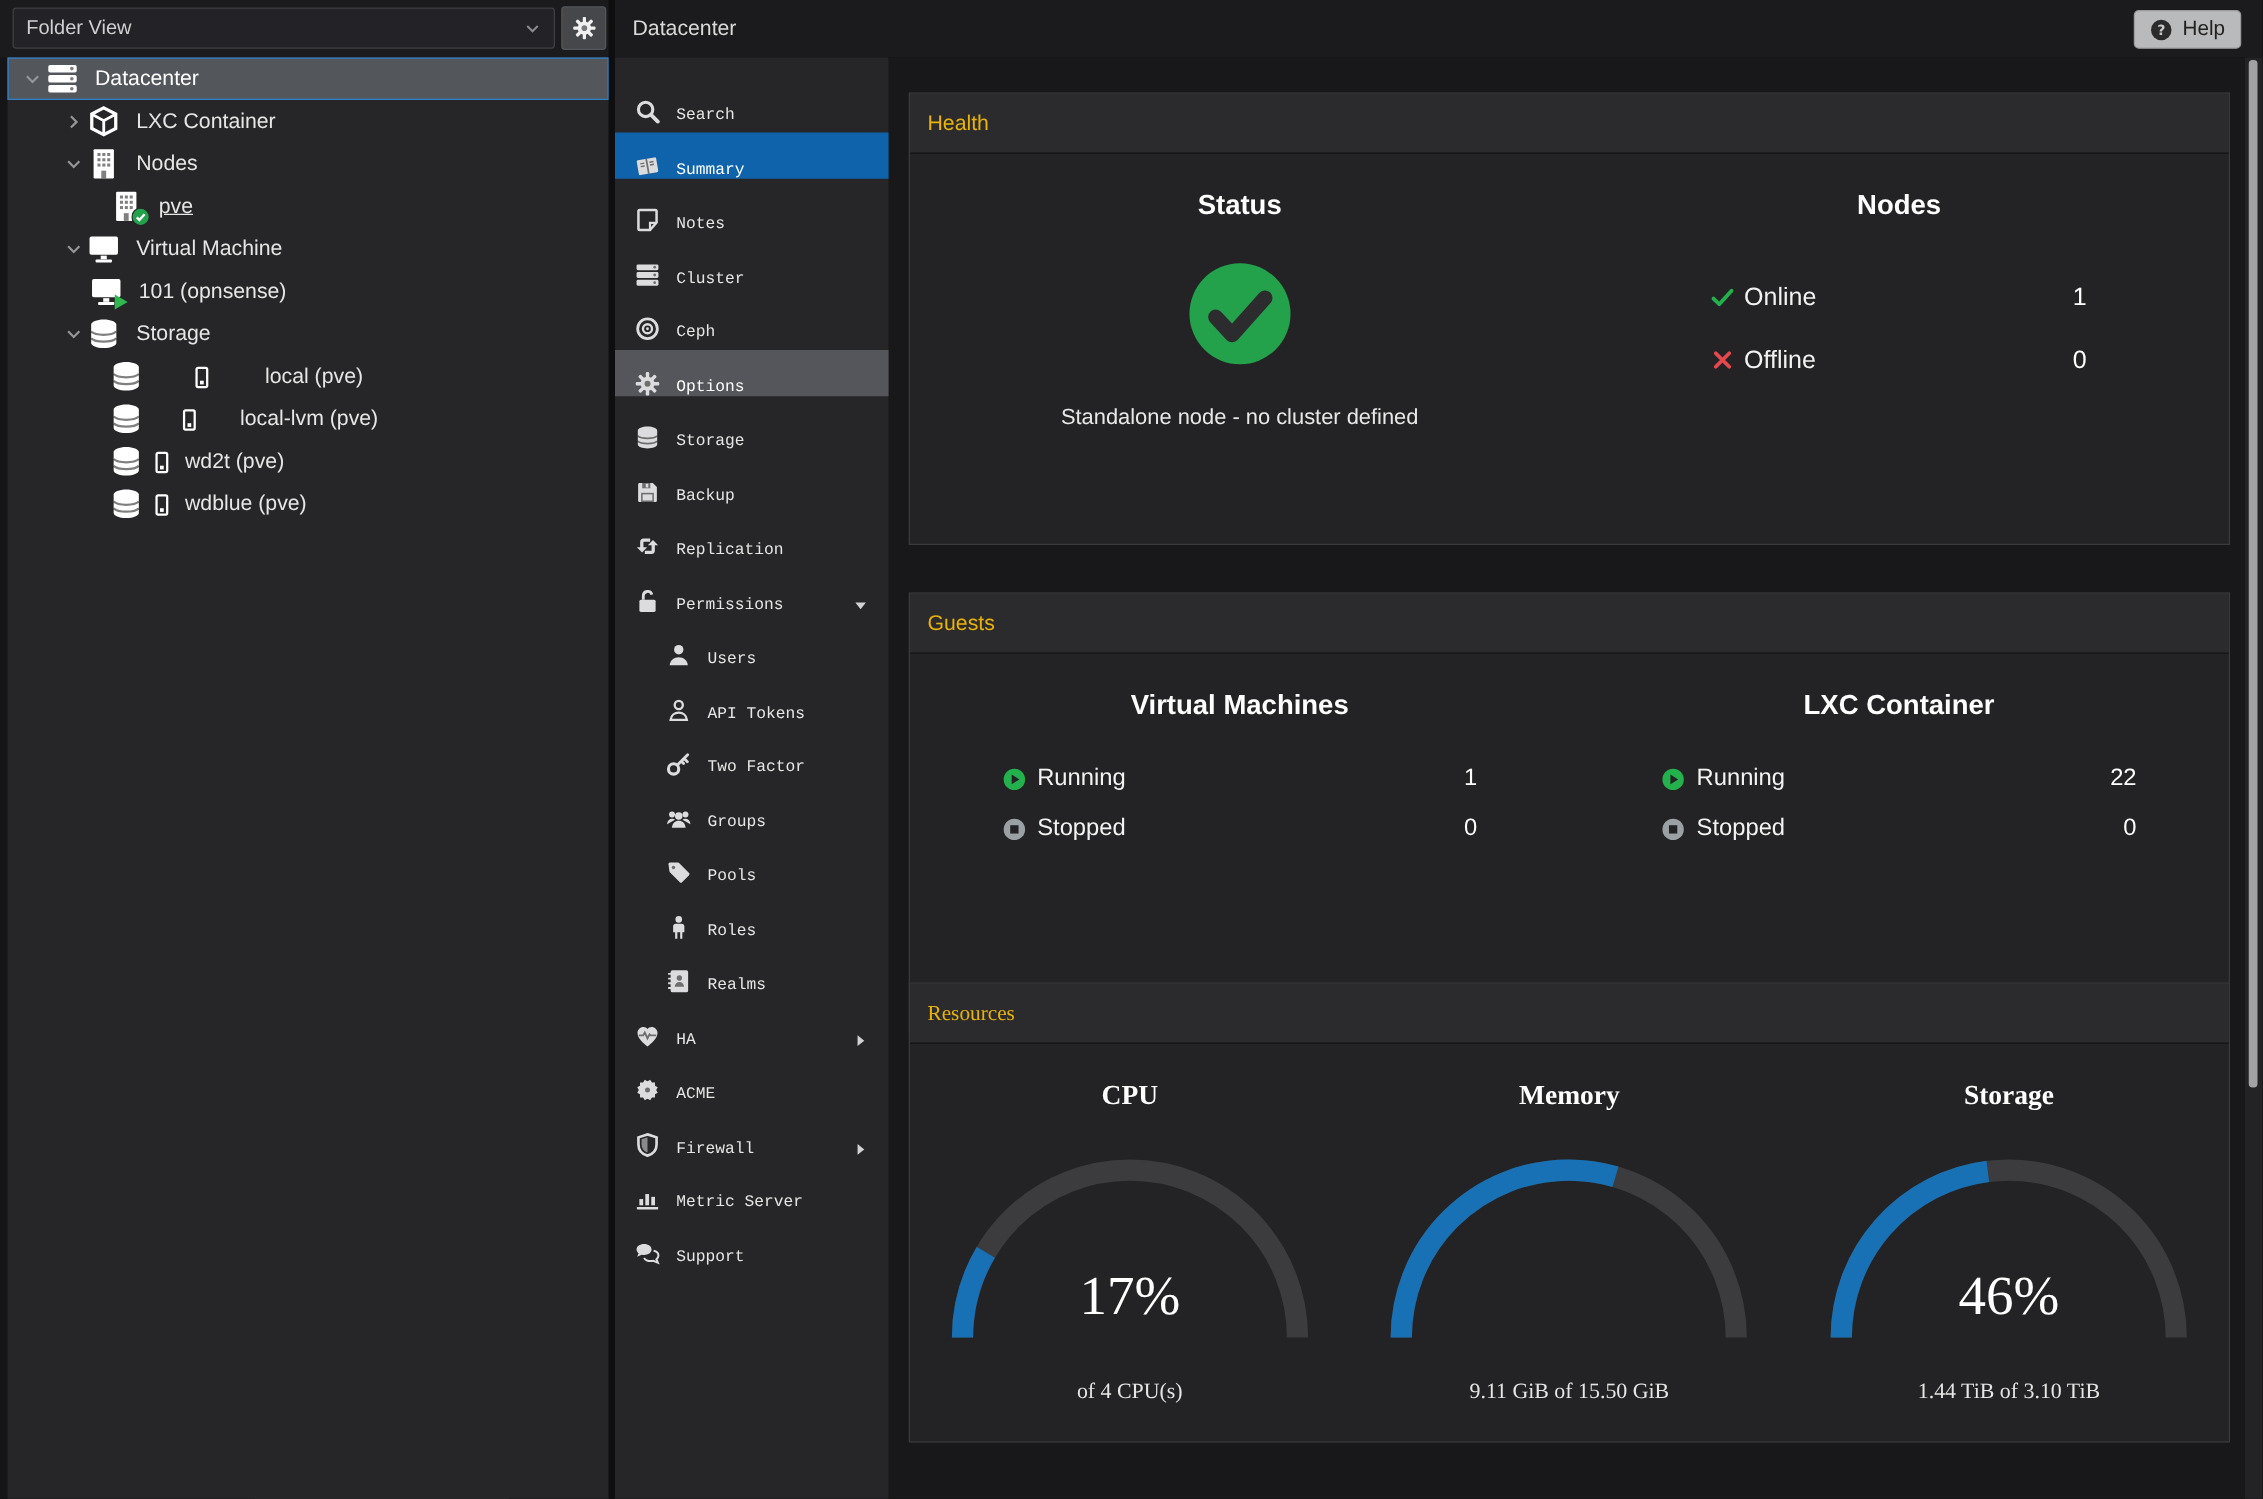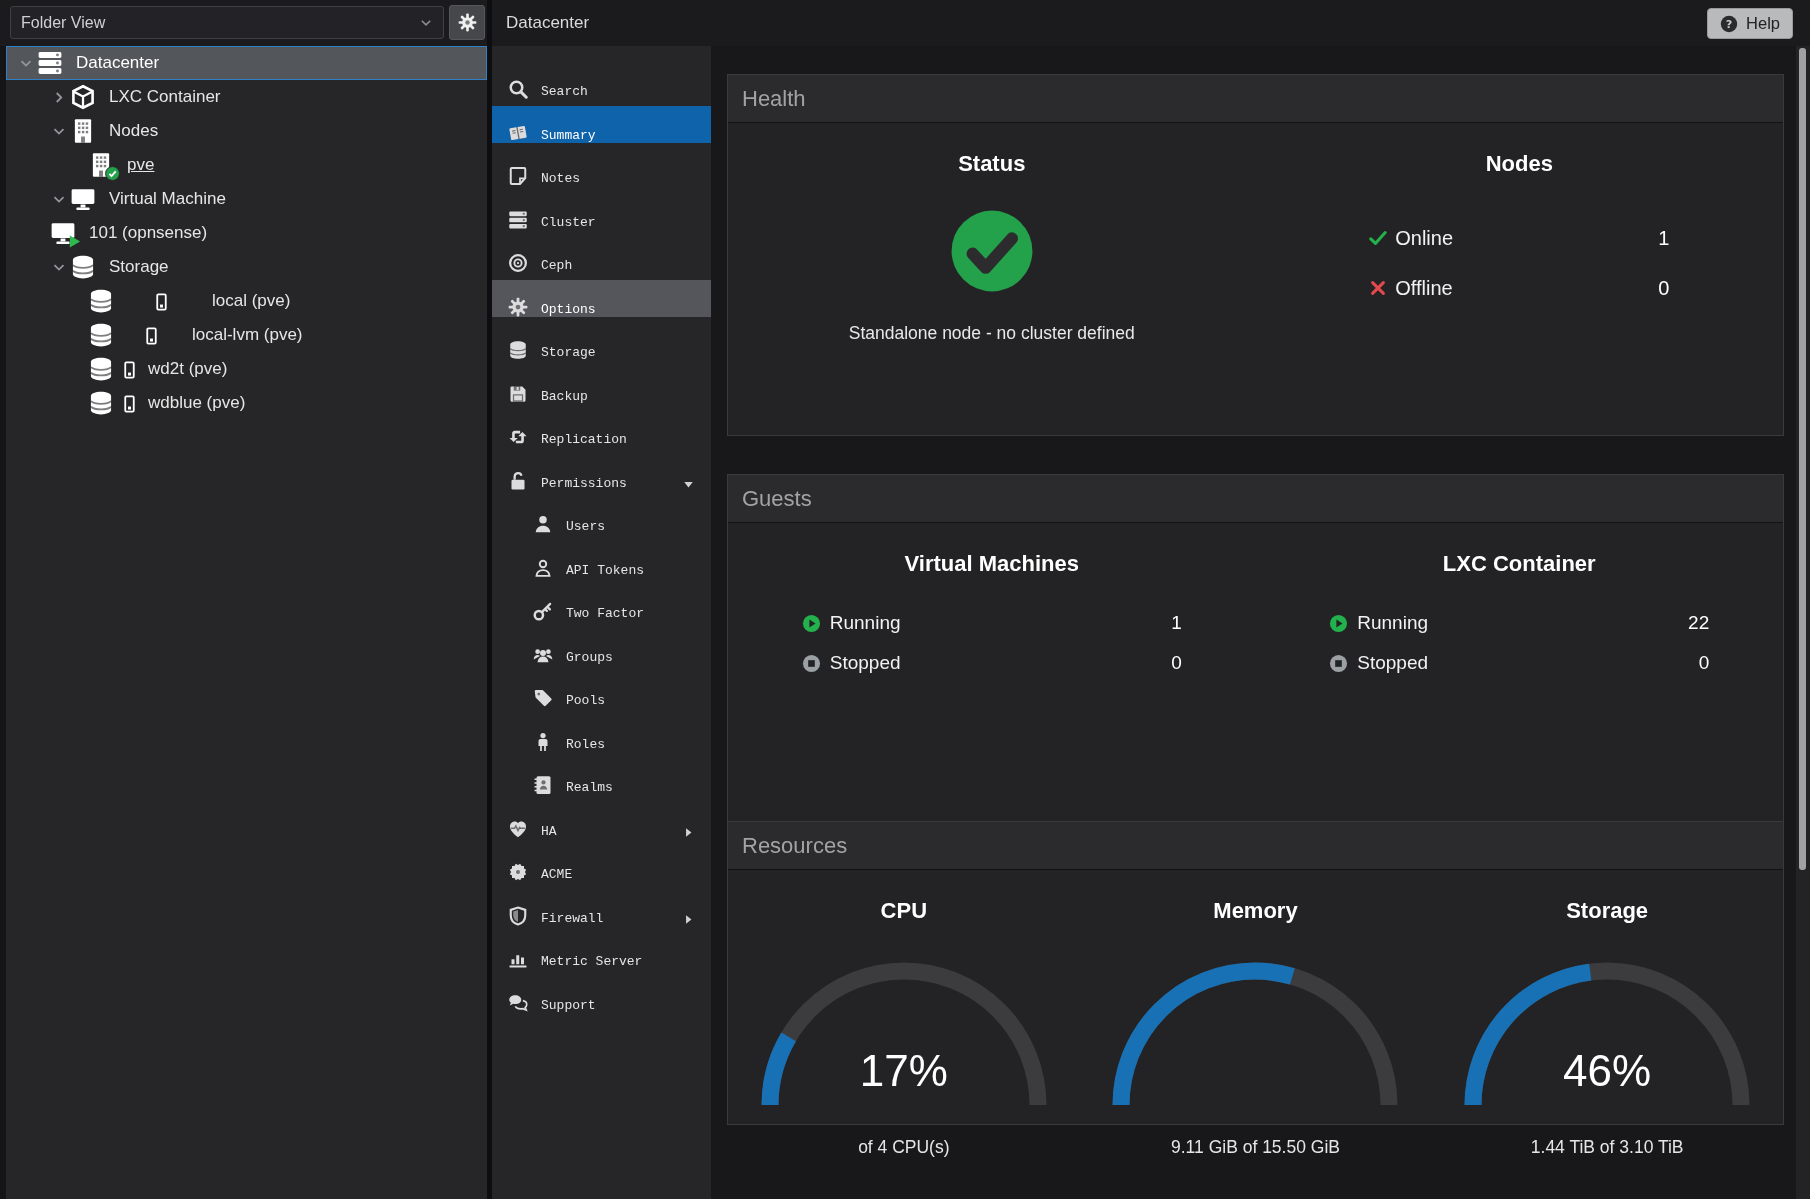--- a/index.html
+++ b/index.html
@@ -43,21 +43,21 @@
   .menu-item .icon{width:20px;height:20px;flex:0 0 20px;margin-right:13px;color:#dcdcde;}
   .menu-item.indent1{padding-left:41px;}
   .menu-item.selected{background:#0e63ab;color:#fff;}
   .menu-item.hover{background:#54565b;color:#fff;}
   .menu-arrow{position:absolute;right:16px;width:13px;height:13px;color:#d2d2d4;}
   .menu-arrow svg{display:block;width:100%;height:100%;}
   
   #content{left:711px;top:46px;width:1099px;height:1153px;background:#18181a;}
   .panel{position:absolute;left:16px;width:1057px;border:1px solid #3a3a3c;box-sizing:border-box;background:#232325;}
   .panel-hd{height:47px;line-height:47px;background:#2b2b2e;border-bottom:1px solid #121214;
-      padding-left:14px;font-size:22px;color:#a3a3a3;}
+      padding-left:14px;font-size:17px;color:#eab308;}
   .panel-bd{position:relative;}
   
   .h2col{display:grid;grid-template-columns:1fr 1fr;}
   .col-heading{margin-top:28px;font-size:22px;line-height:26px;font-weight:bold;color:#fff;text-align:center;}
   #status-circle{width:84px;height:84px;margin:32px auto 0;}
   #status-msg{margin-top:30px;font-size:17.5px;color:#e8e8e8;text-align:center;}
   .stat-rows{width:300px;margin:36px auto 0;}
   .stat-row{display:flex;align-items:center;height:50px;font-size:20px;color:#f2f2f2;}
   .stat-row .icon{width:18px;height:18px;flex:0 0 18px;}
   .stat-row .lbl{margin-left:8px;}
@@ -204,21 +204,21 @@
       </span>
       <span class="tree-iconwrap">
         <svg viewBox="0 0 16 16" fill="currentColor">
           <rect x="1" y="2" width="14" height="9" rx="0.9"></rect>
           <rect x="6.5" y="11.4" width="3" height="1.8"></rect>
           <rect x="4" y="13.3" width="8" height="1.5" rx="0.4"></rect>
         </svg>
       </span>
       <span class="tree-label">Virtual Machine</span>
     </div>
-    <div class="tree-row" style="padding-left: 44px;">
+    <div class="tree-row" style="padding-left: 66px;">
       <span class="tree-iconwrap">
         <svg viewBox="0 0 16 16" fill="currentColor">
           <rect x="1" y="2" width="14" height="9" rx="0.9"></rect>
           <rect x="6.5" y="11.4" width="3" height="1.8"></rect>
           <rect x="4" y="13.3" width="8" height="1.5" rx="0.4"></rect>
         </svg>
         <span class="tree-badge">
           <svg viewBox="0 0 16 16" fill="currentColor">
             <path d="M3 1.6 14 8 3 14.4z" fill="#2eb84e"></path>
           </svg>
@@ -652,21 +652,21 @@
                 </svg>
               </span>
               <span class="lbl">Stopped</span>
               <span class="val">0</span>
             </div>
           </div>
         </div>
       </div>
   </div>
 
-  <div class="panel" id="panel-resources" style="top:775px;height:304px;">
+  <div class="panel" id="panel-resources" style="top:740px;height:368px;font-family:Liberation Serif, serif;">
     <div class="panel-hd">Resources</div>
     <div class="panel-bd g3col" id="gauge-cols" style="height:319px;">
         <div class="gauge-col">
           <div class="col-heading">CPU</div>
           <div class="gauge-wrap">
             <svg class="gauge-svg" viewBox="0 0 300 165">
               <path class="track" d="M16 155 A134 134 0 0 1 284 155" pathLength="100"></path>
               <path class="val" d="M16 155 A134 134 0 0 1 284 155" pathLength="100" style="stroke-dasharray:17 100"></path>
             </svg>
             <div class="gauge-pct">17%</div>

